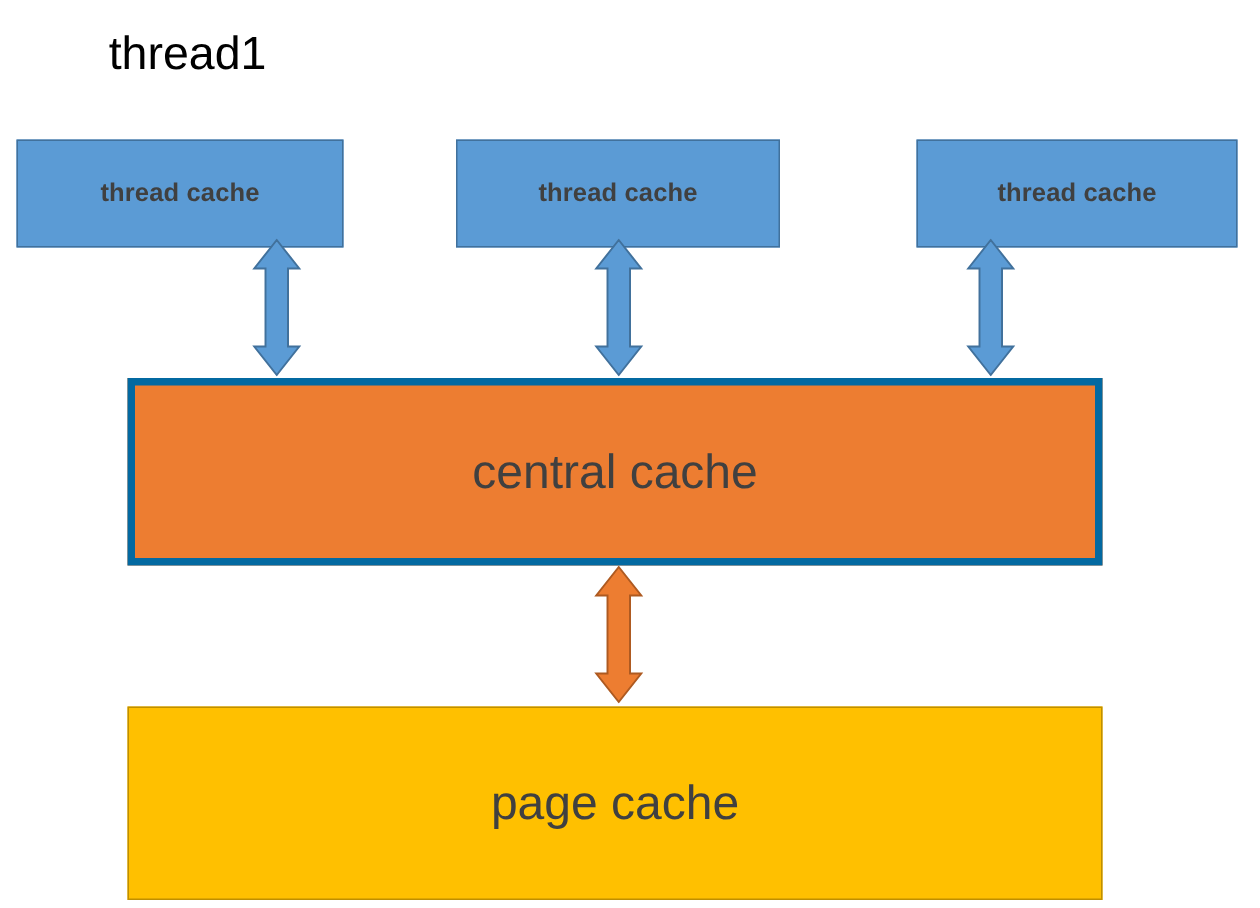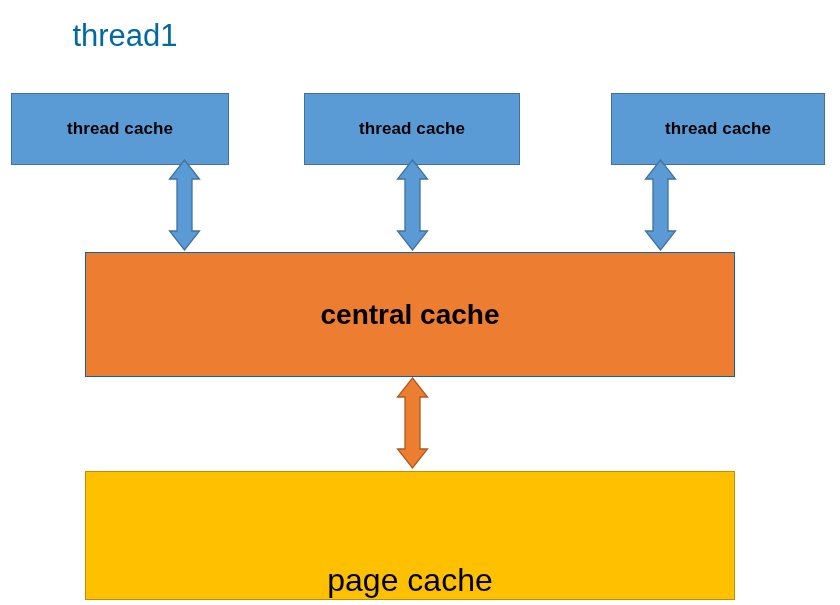--- a/index.html
+++ b/index.html
@@ -17,56 +17,55 @@
     height: 605px;
     background: #ffffff;
     overflow: hidden;
   }
 
   
   .thread-title {
     position: absolute;
     font-size: 31px;
     line-height: 31px;
-    color: #0369a1;
+    color: #000000;
     font-weight: normal;
     text-align: center;
     white-space: nowrap;
     transform: translateX(-50%);
   }
 
   
   .box {
     position: absolute;
     box-sizing: border-box;
     display: flex;
     align-items: center;
     justify-content: center;
-    color: #000000;
+    color: #404040;
     text-align: center;
   }
   .box-thread-cache {
     background: #5B9BD5;
     border: 1px solid #41719C;
     font-size: 17px;
     font-weight: bold;
     letter-spacing: 0.1px;
   }
   .box-central-cache {
     background: #ED7D31;
-    border: 1px solid #0369a1;
-    font-size: 28px;
-    font-weight: bold;
+    border: 5px solid #0369a1;
+    font-size: 32px;
+    font-weight: normal;
   }
   .box-page-cache {
     background: #FFC000;
     border: 1px solid #BF8F00;
     font-size: 32px;
     font-weight: normal;
-    align-items: flex-end;
   }
 
   
   .arrow {
     position: absolute;
   }
   .arrow svg {
     display: block;
     width: 100%;
     height: 100%;

